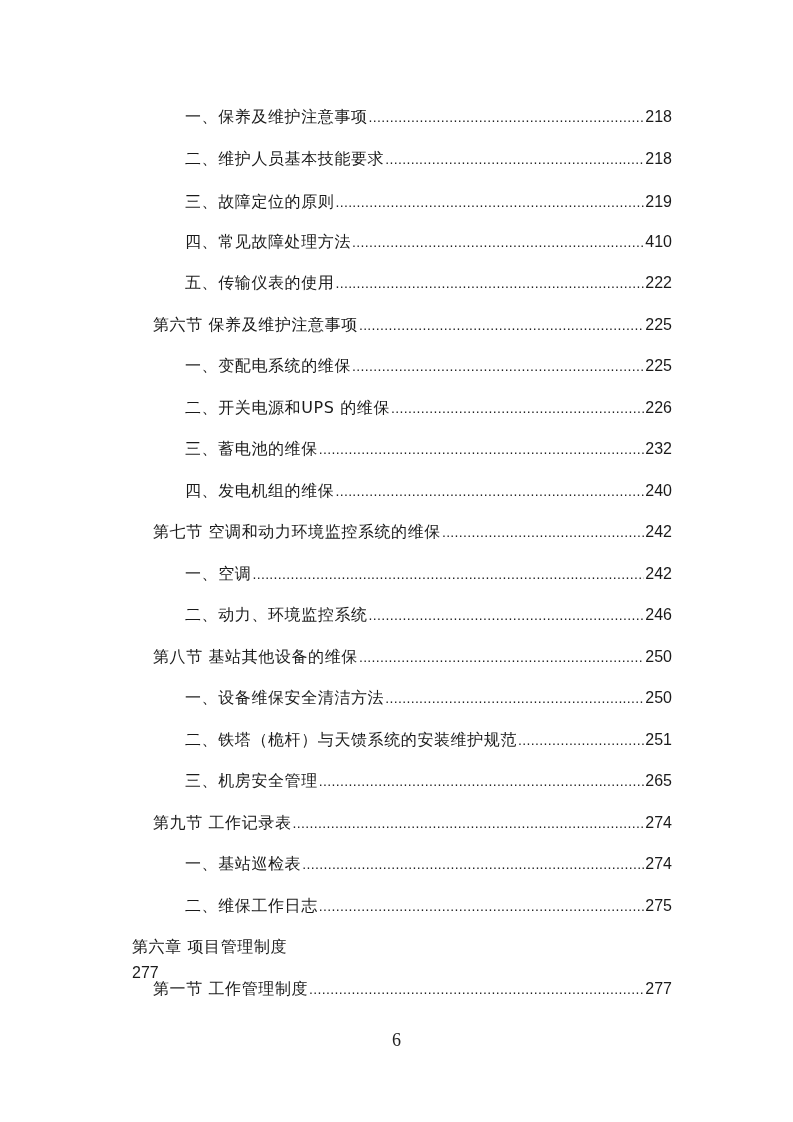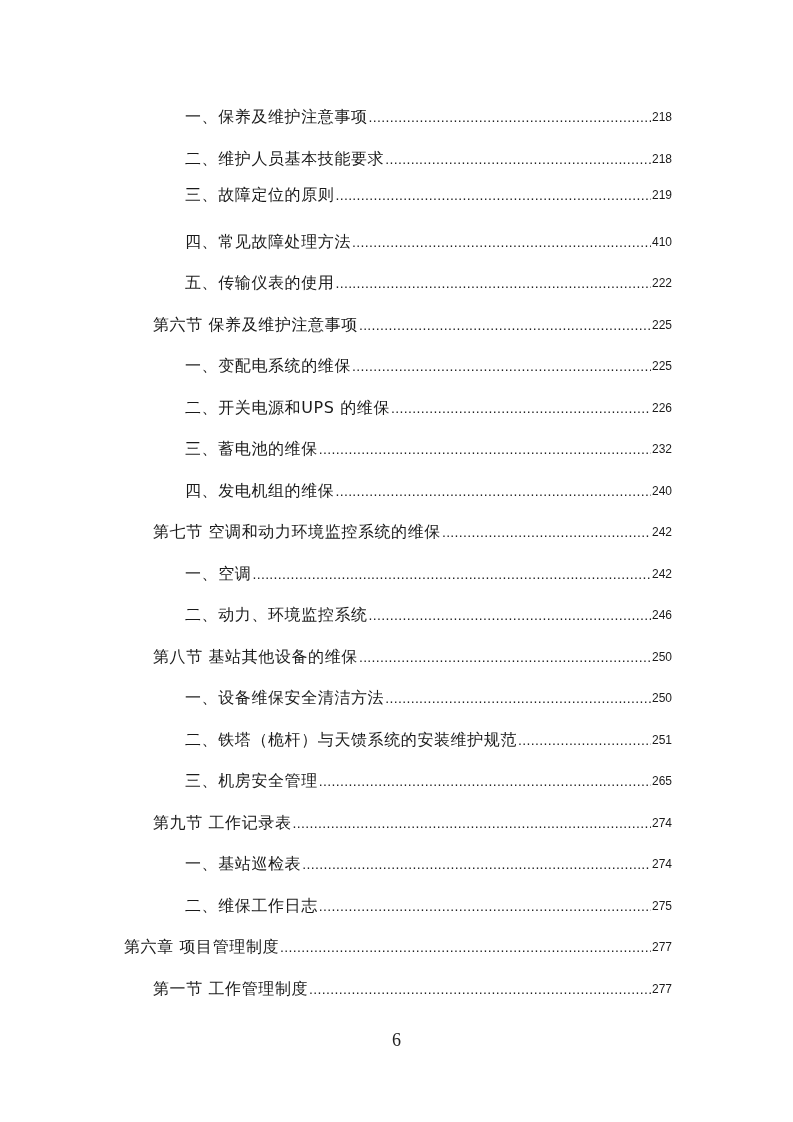--- a/index.html
+++ b/index.html
@@ -23,21 +23,21 @@
     }
     .toc-row {
       position: absolute;
       right: 121px;
       height: 26px;
       display: flex;
       align-items: flex-start;
       font-size: 16px;
       line-height: 26px;
     }
-    .toc-row.level-1 { left: 124px; }
+    .toc-row.level-1 { left: 132px; flex-direction: column; }
     .toc-row.level-2 { left: 153px; }
     .toc-row.level-3 { left: 185px; }
     .toc-title {
       white-space: nowrap;
       flex: 0 0 auto;
       letter-spacing: 0.6px;
     }
     .toc-leader {
       flex: 1 1 auto;
       overflow: hidden;
@@ -53,21 +53,21 @@
       bottom: 0;
       font-family: "Liberation Sans", sans-serif;
       font-size: 14px;
       letter-spacing: 0.35px;
       line-height: 26px;
       color: #222;
     }
     .toc-page {
       flex: 0 0 auto;
       font-family: "Liberation Sans", sans-serif;
-      font-size: 12px;
+      font-size: 16px;
       text-align: right;
     }
     .page-number {
       position: absolute;
       left: 0;
       width: 793px;
       top: 1030px;
       text-align: center;
       font-family: "Liberation Serif", serif;
       font-size: 18px;
@@ -81,21 +81,21 @@
   <div class="toc-row level-3" style="top:0px">
     <span class="toc-title">一、保养及维护注意事项</span>
     <span class="toc-leader"></span>
     <span class="toc-page">218</span>
   </div>
   <div class="toc-row level-3" style="top:41.5px">
     <span class="toc-title">二、维护人员基本技能要求</span>
     <span class="toc-leader"></span>
     <span class="toc-page">218</span>
   </div>
-  <div class="toc-row level-3" style="top:78px">
+  <div class="toc-row level-3" style="top:85px">
     <span class="toc-title">三、故障定位的原则</span>
     <span class="toc-leader"></span>
     <span class="toc-page">219</span>
   </div>
   <div class="toc-row level-3" style="top:124.5px">
     <span class="toc-title">四、常见故障处理方法</span>
     <span class="toc-leader"></span>
     <span class="toc-page">410</span>
   </div>
   <div class="toc-row level-3" style="top:166px">

